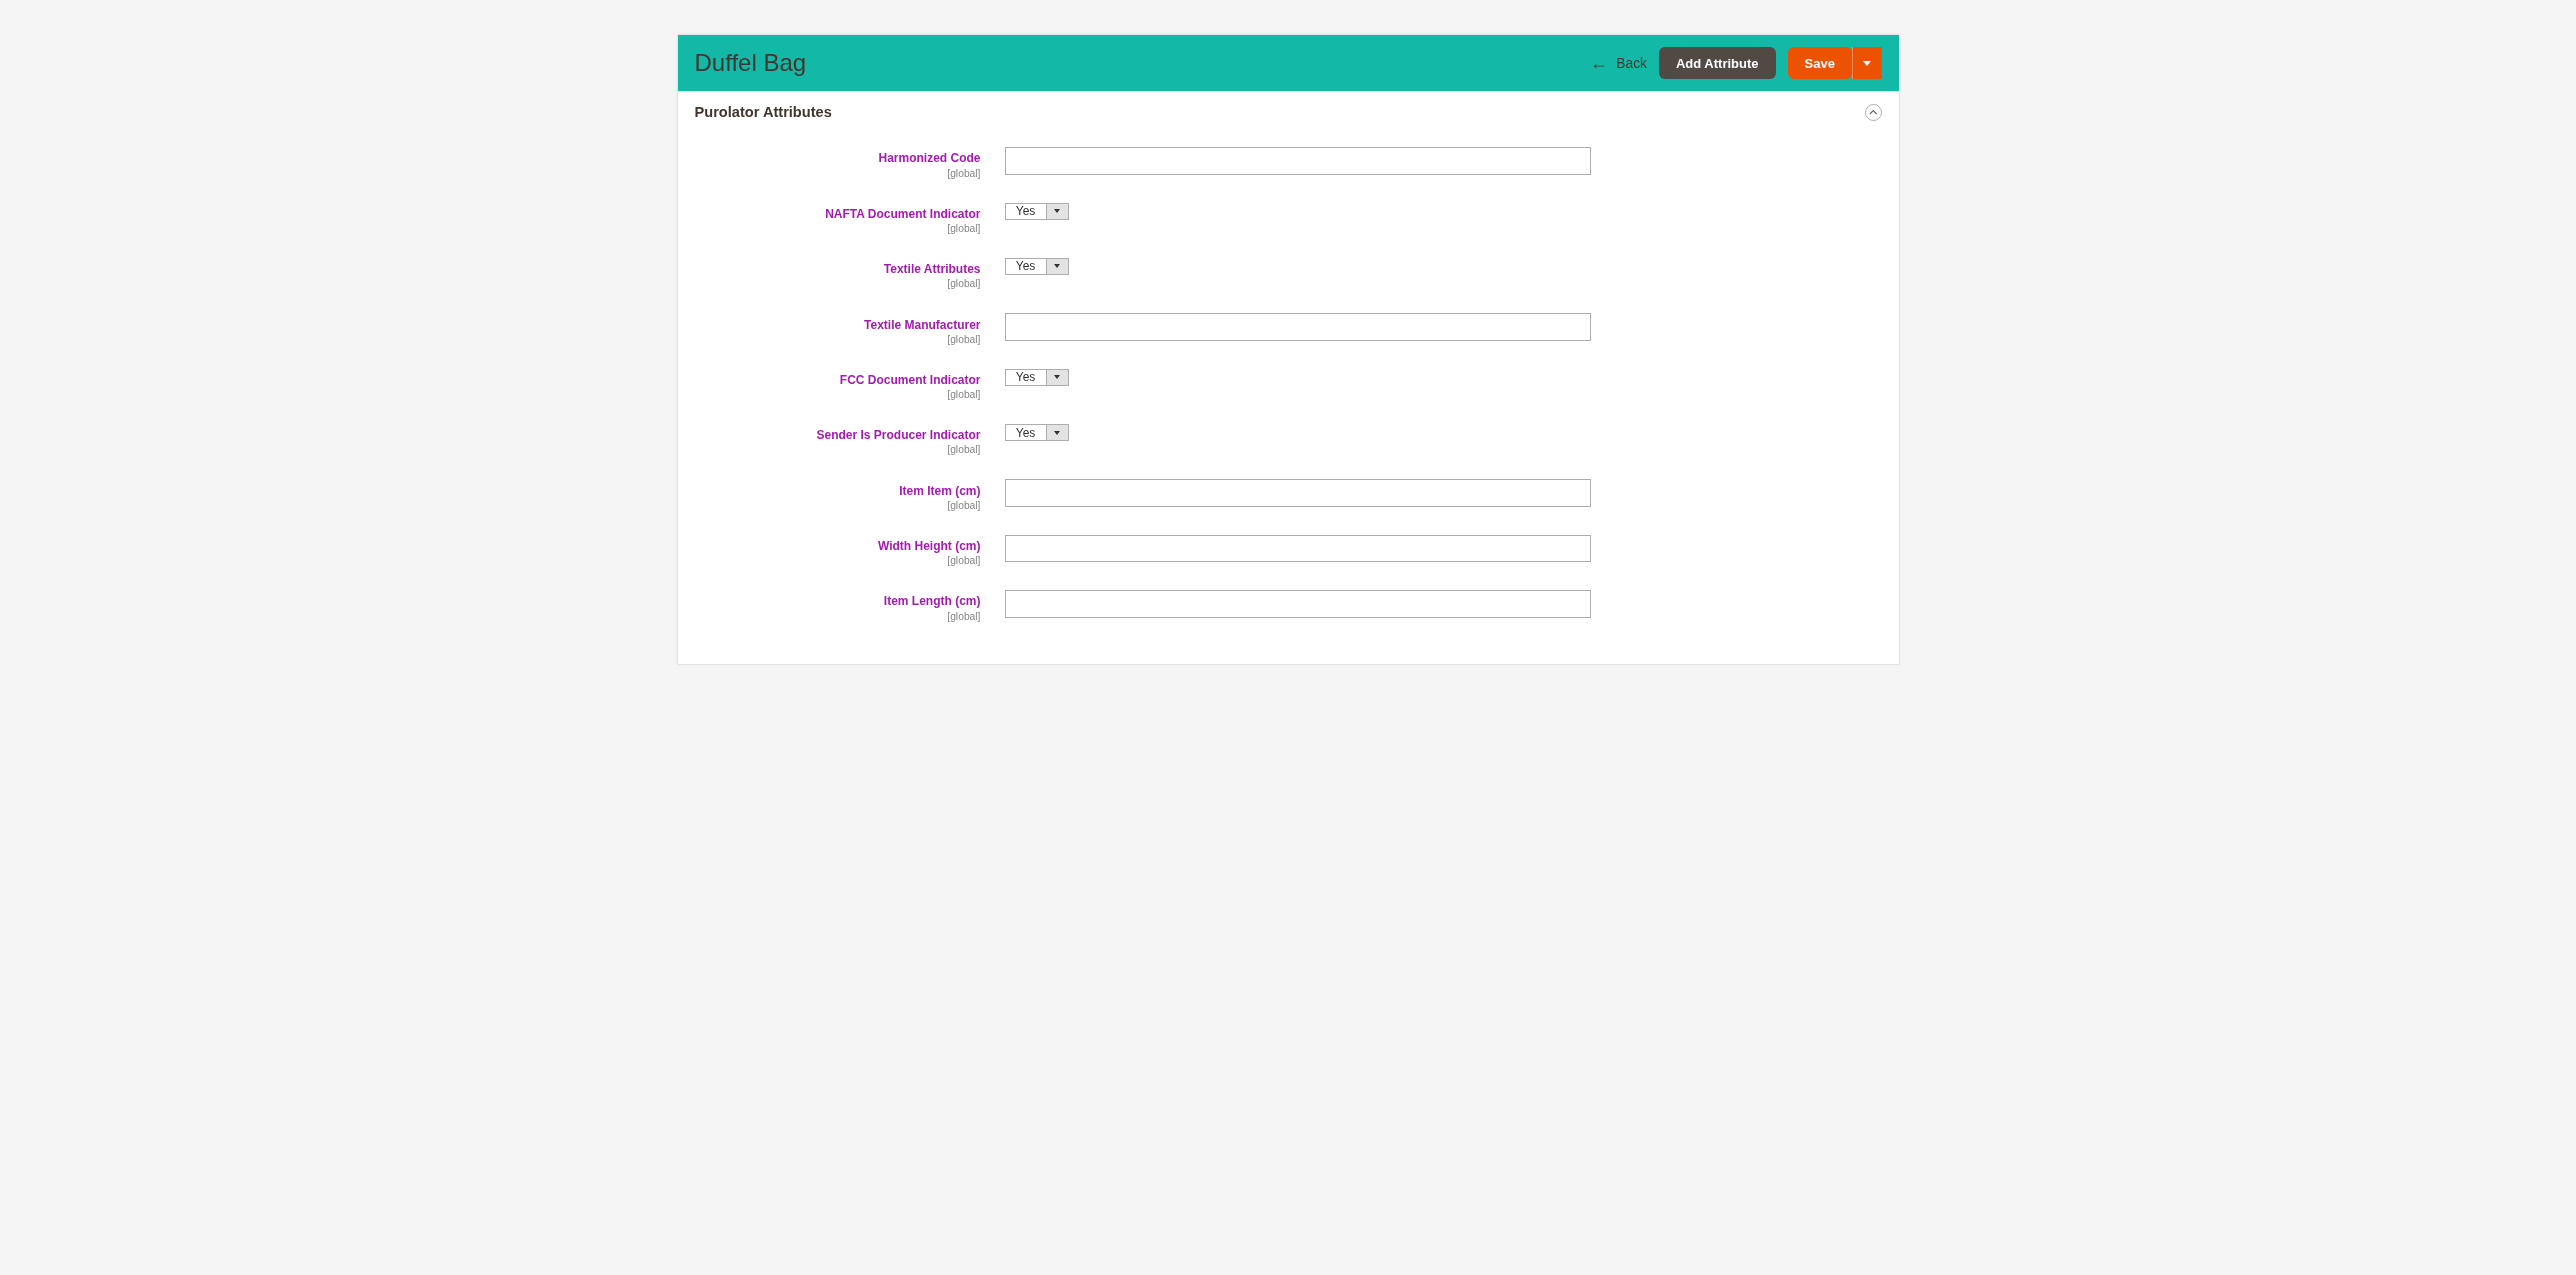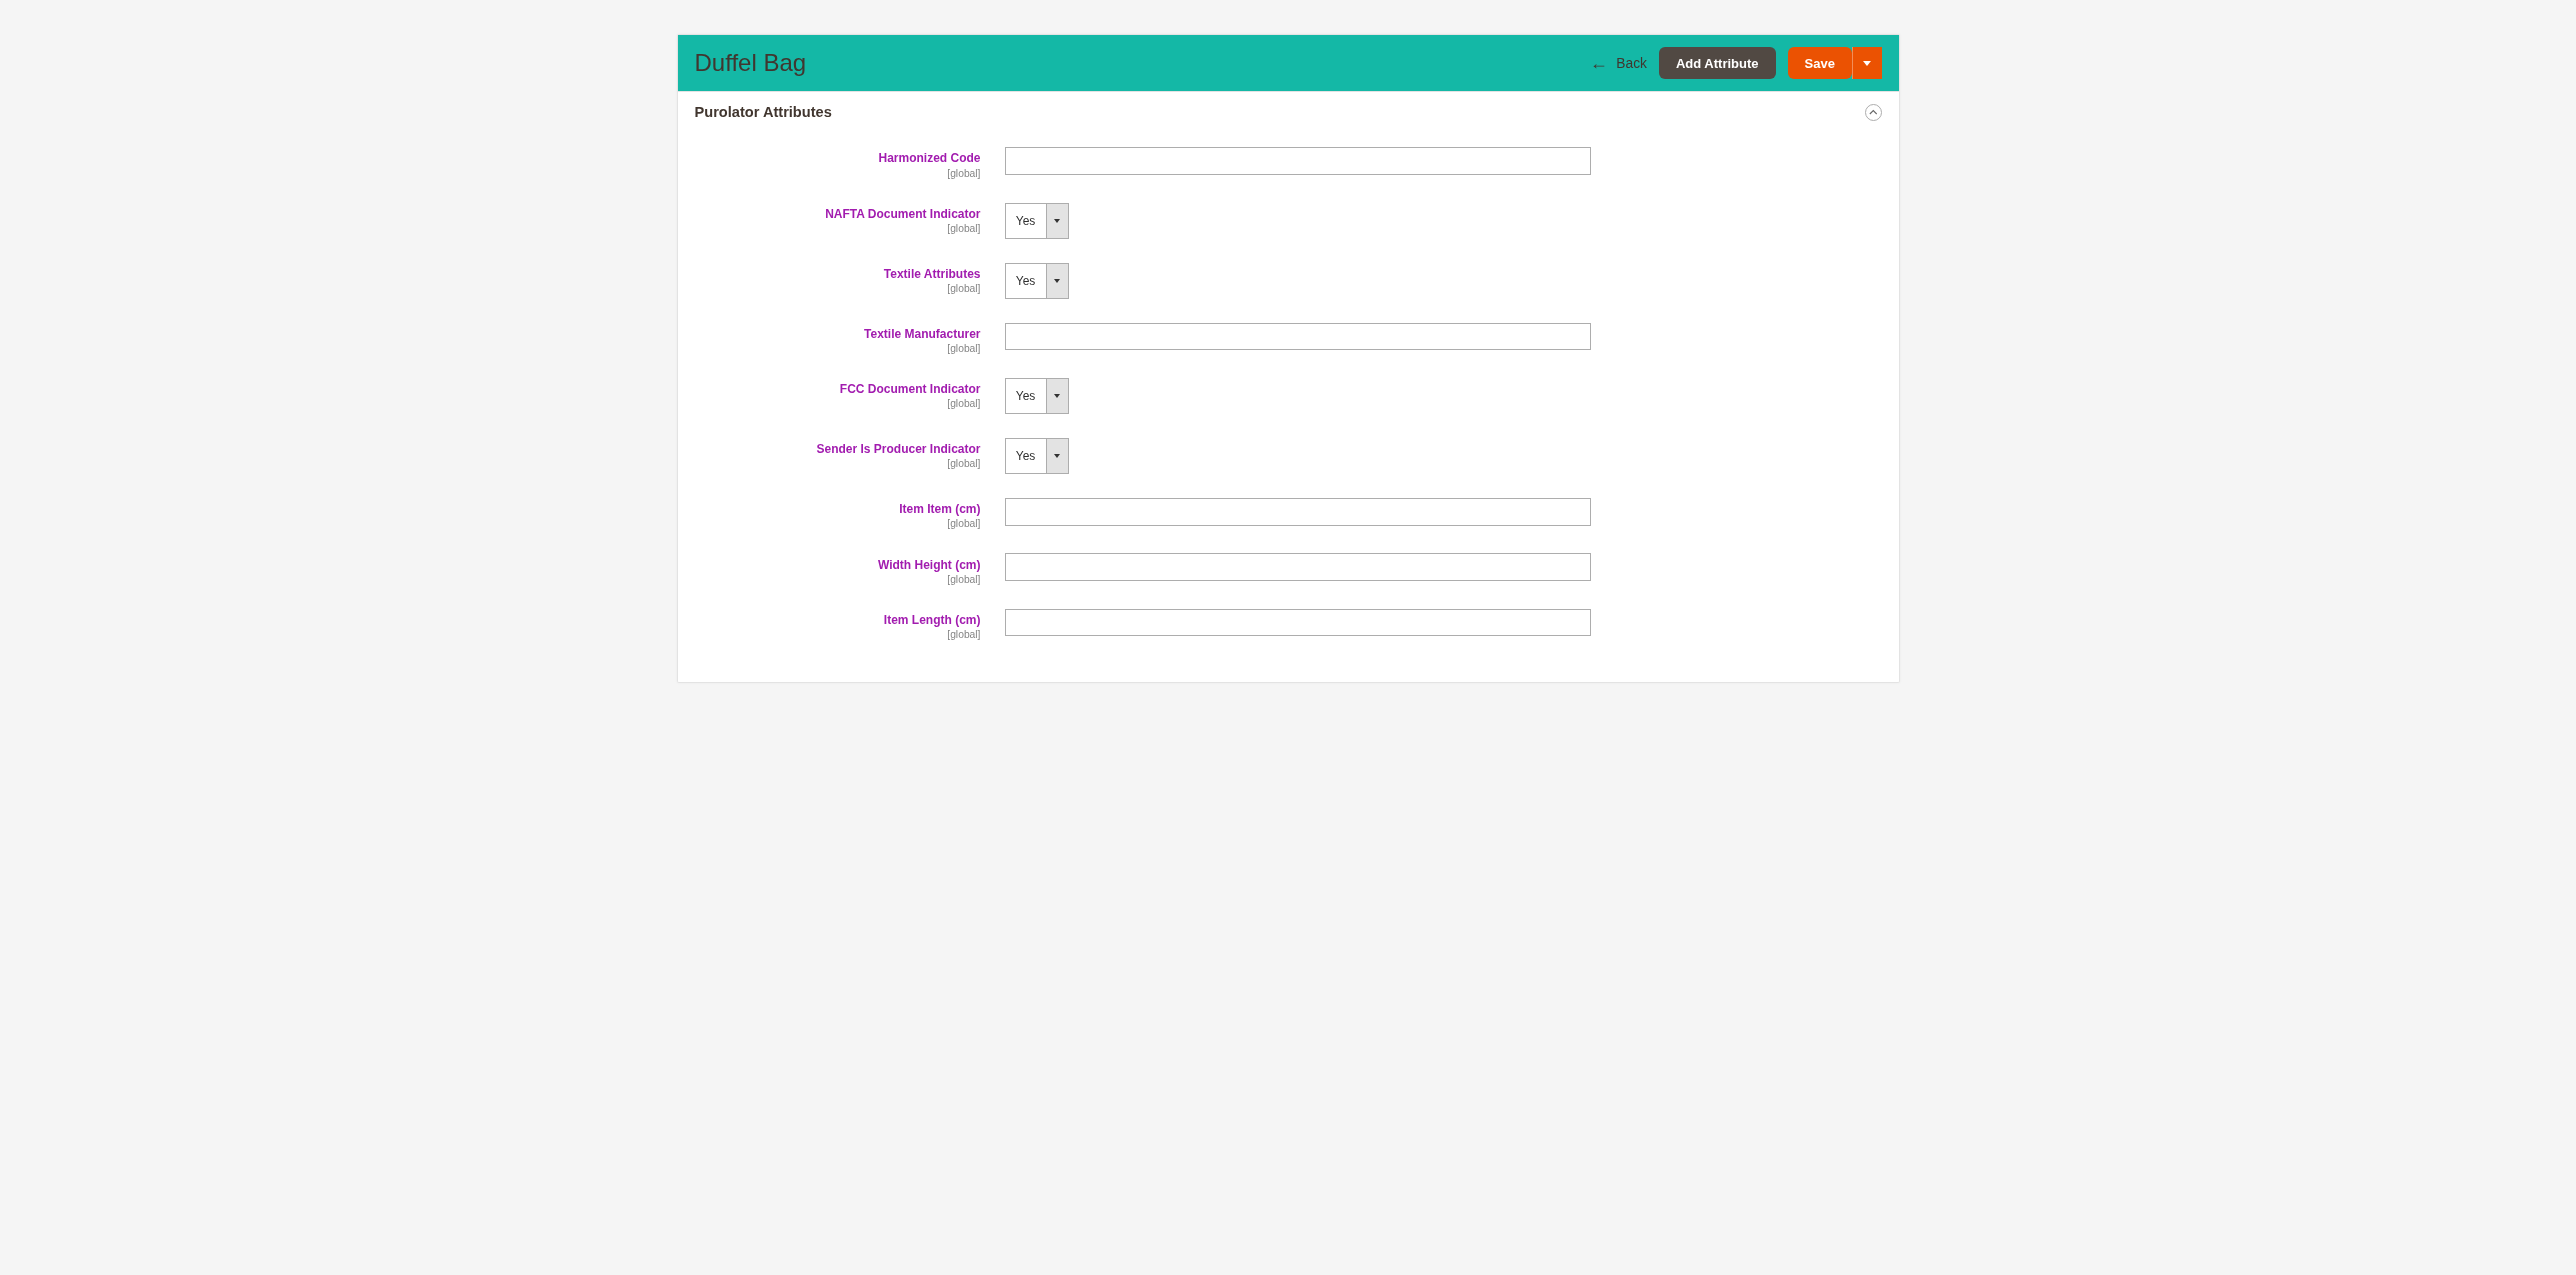--- a/index.html
+++ b/index.html
@@ -153,21 +153,21 @@
       height: 27.6px;
       border: 0.9px solid #adadad;
       background: #fff;
       padding: 0 8.6px;
       font-size: 12px;
       color: #303030;
     }
     .select-wrap {
       display: inline-flex;
       align-items: stretch;
-      height: 36px;
+      height: 17px;
       border: 0.9px solid #adadad;
       background: #fff;
     }
     .select-value {
       padding: 0 10.3px;
       display: flex;
       align-items: center;
       min-width: 34px;
       font-size: 12px;
       color: #303030;

